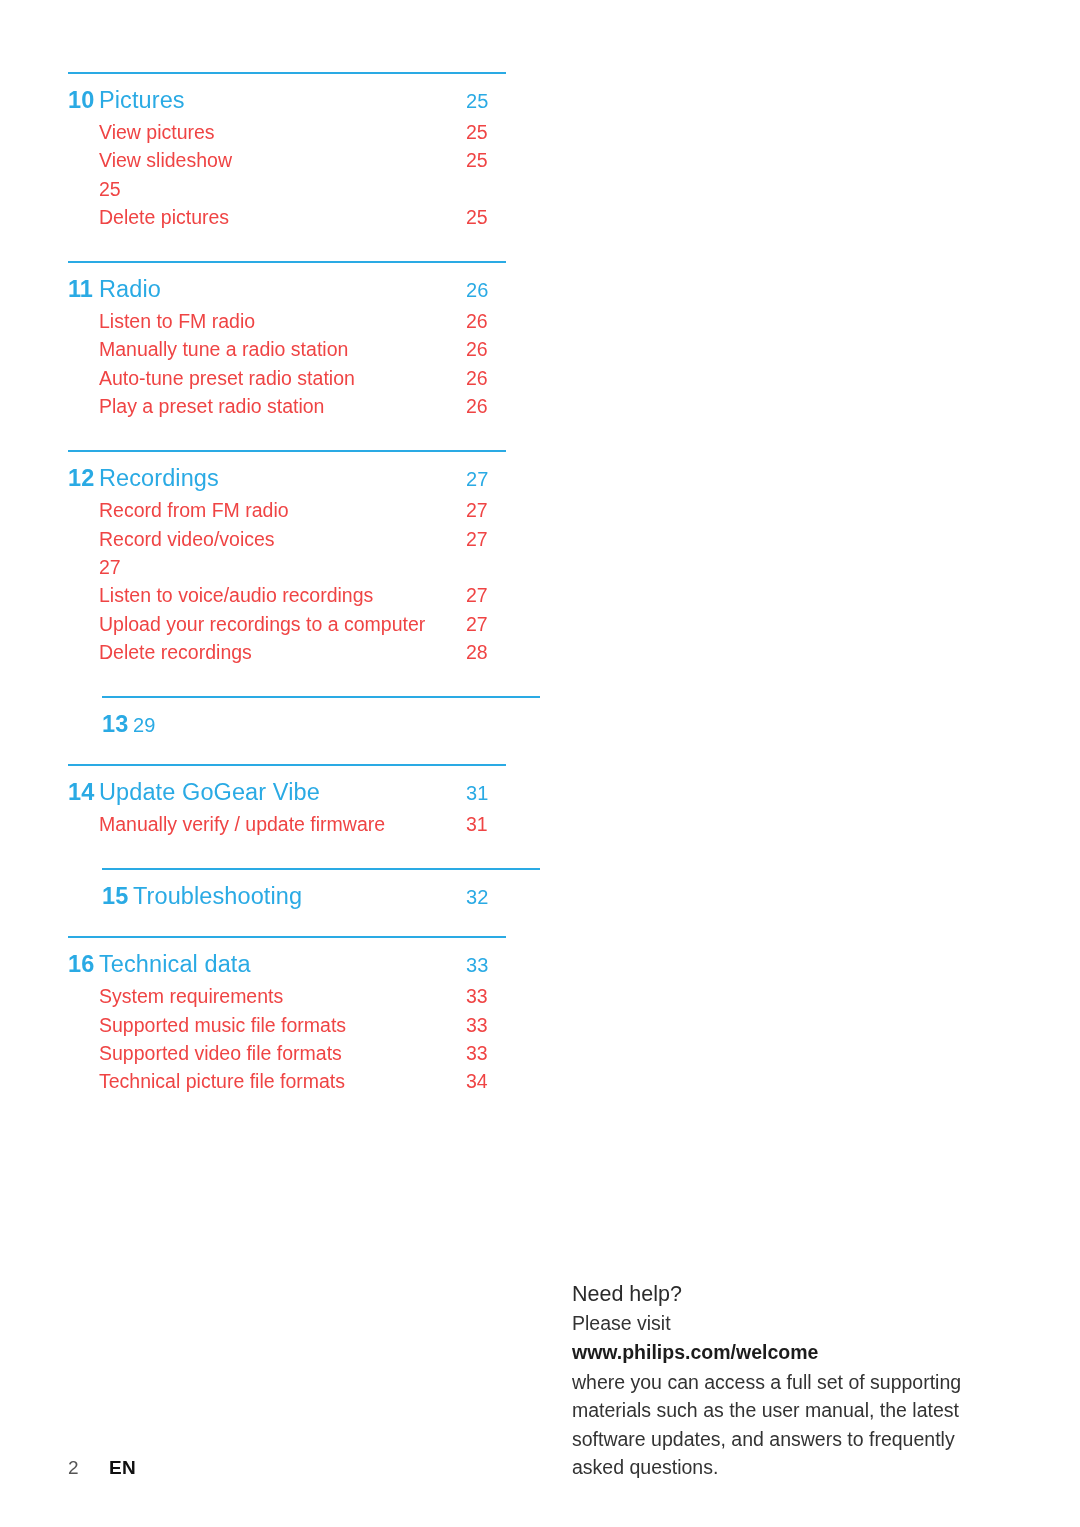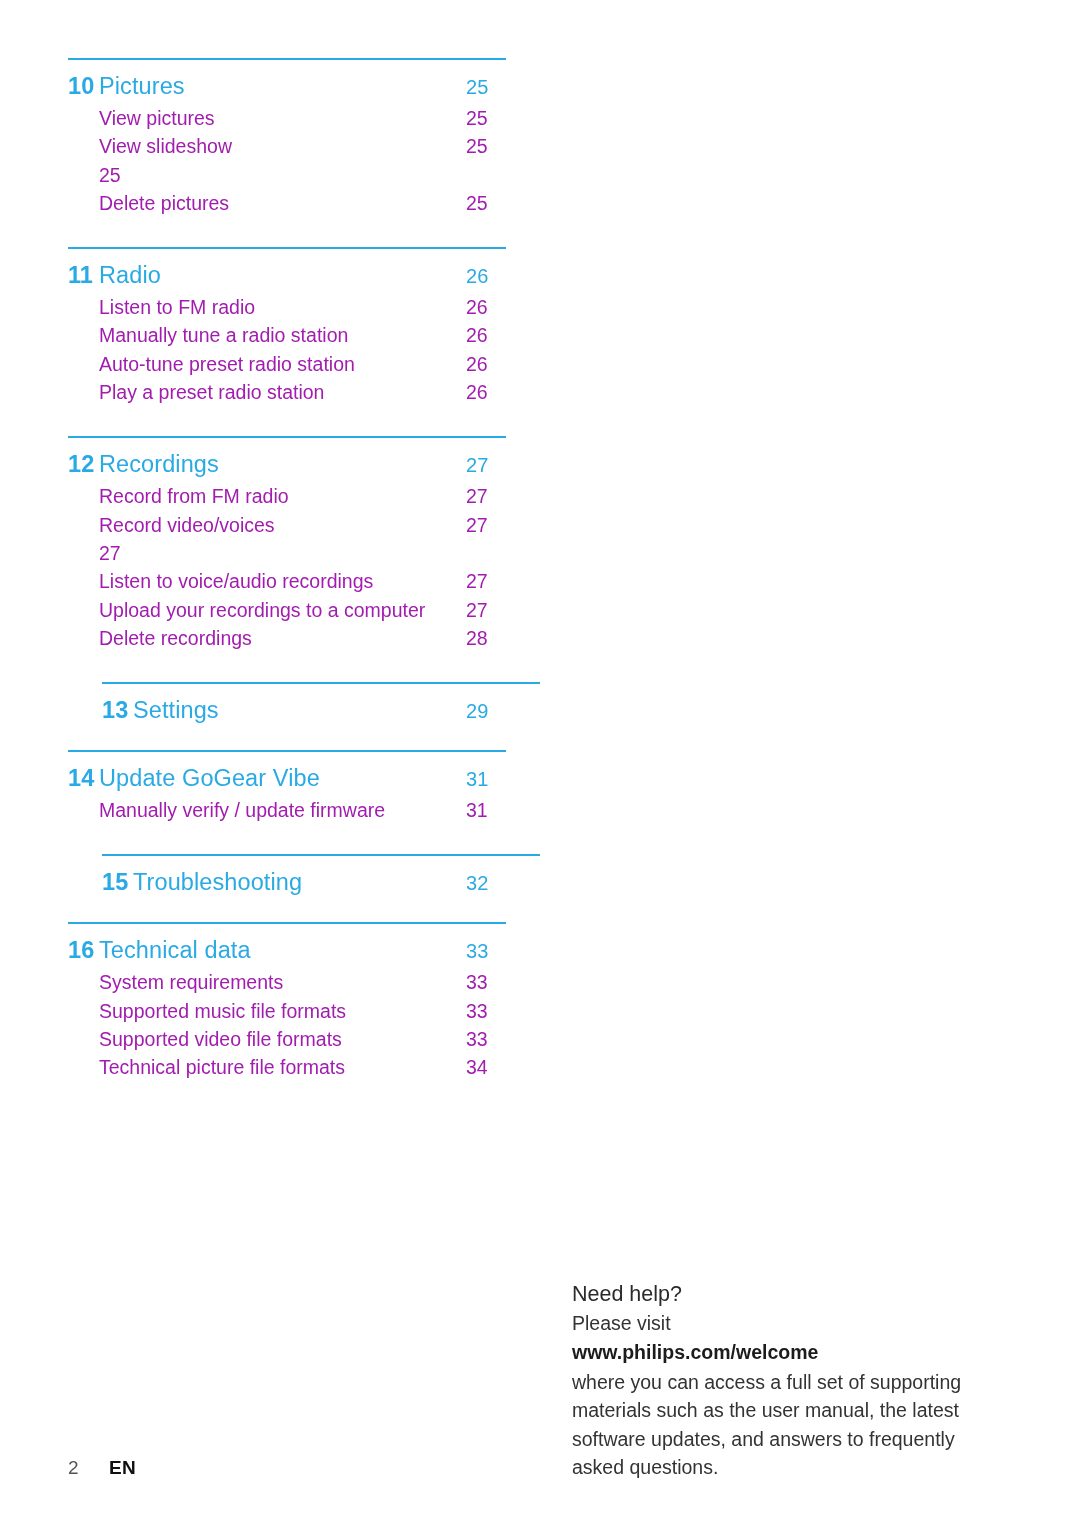--- a/index.html
+++ b/index.html
@@ -13,21 +13,21 @@
     position: relative;
     font-family: "Liberation Sans", "DejaVu Sans", sans-serif;
     color: #2b2b2b;
     overflow: hidden;
   }
 
   
   #toc-column {
     position: absolute;
     left: 68px;
-    top: 58px;
+    top: 72px;
     width: 440px;
   }
 
   .toc-section {
     margin-bottom: 18px;
   }
 
   .section-rule {
     height: 2px;
     background: #2aaae4;
@@ -59,21 +59,21 @@
     text-align: left;
     font-weight: normal;
     font-size: 20px;
   }
 
   .toc-entry {
     display: flex;
     align-items: center;
     font-size: 19.5px;
     line-height: 28.3px;
-    color: #a21caf;
+    color: #ef4444;
     padding-left: 31px;
   }
   .toc-entry .entry-title {
     flex: 1 1 auto;
     white-space: pre;
   }
   .toc-entry .entry-page {
     flex: 0 0 auto;
     width: 42px;
     text-align: left;
@@ -217,21 +217,20 @@
     <div class="toc-entry">
       <span class="entry-title">Delete recordings</span>
       <span class="entry-page">28</span>
     </div>
   </div>
 
   <div class="toc-section gap-md">
     <div class="section-rule"></div>
     <div class="section-head">
       <span class="sec-num">13</span>
-      <span class="sec-title">Settings</span>
       <span class="sec-page">29</span>
     </div>
   </div>
 
   <div class="toc-section gap-lg">
     <div class="section-rule"></div>
     <div class="section-head">
       <span class="sec-num">14</span>
       <span class="sec-title">Update GoGear Vibe</span>
       <span class="sec-page">31</span>

